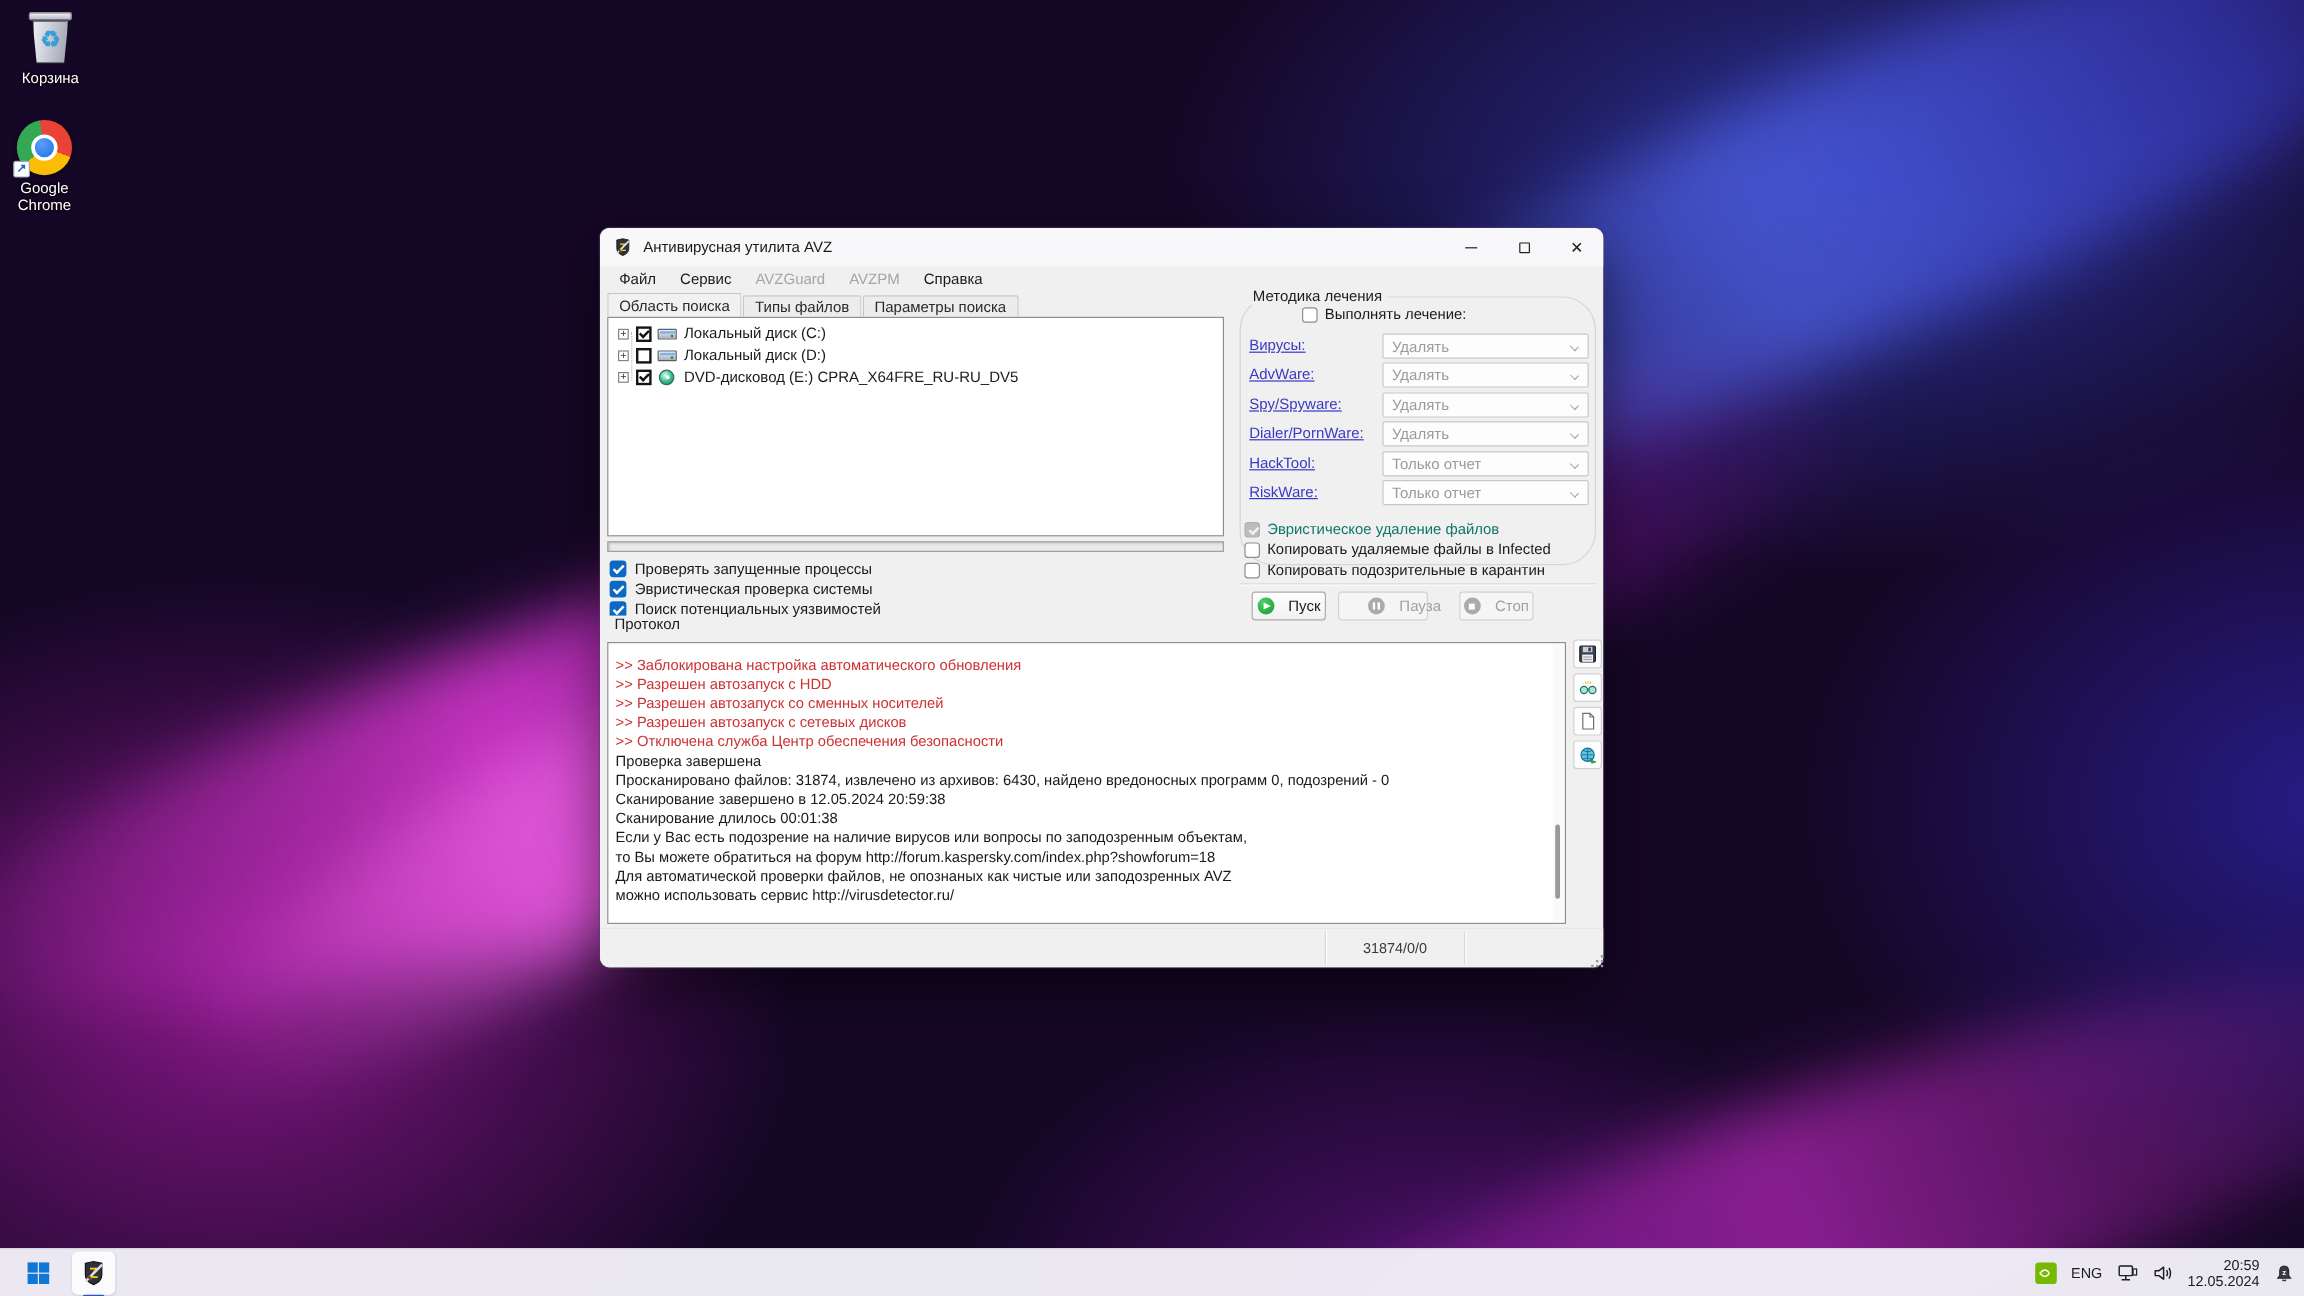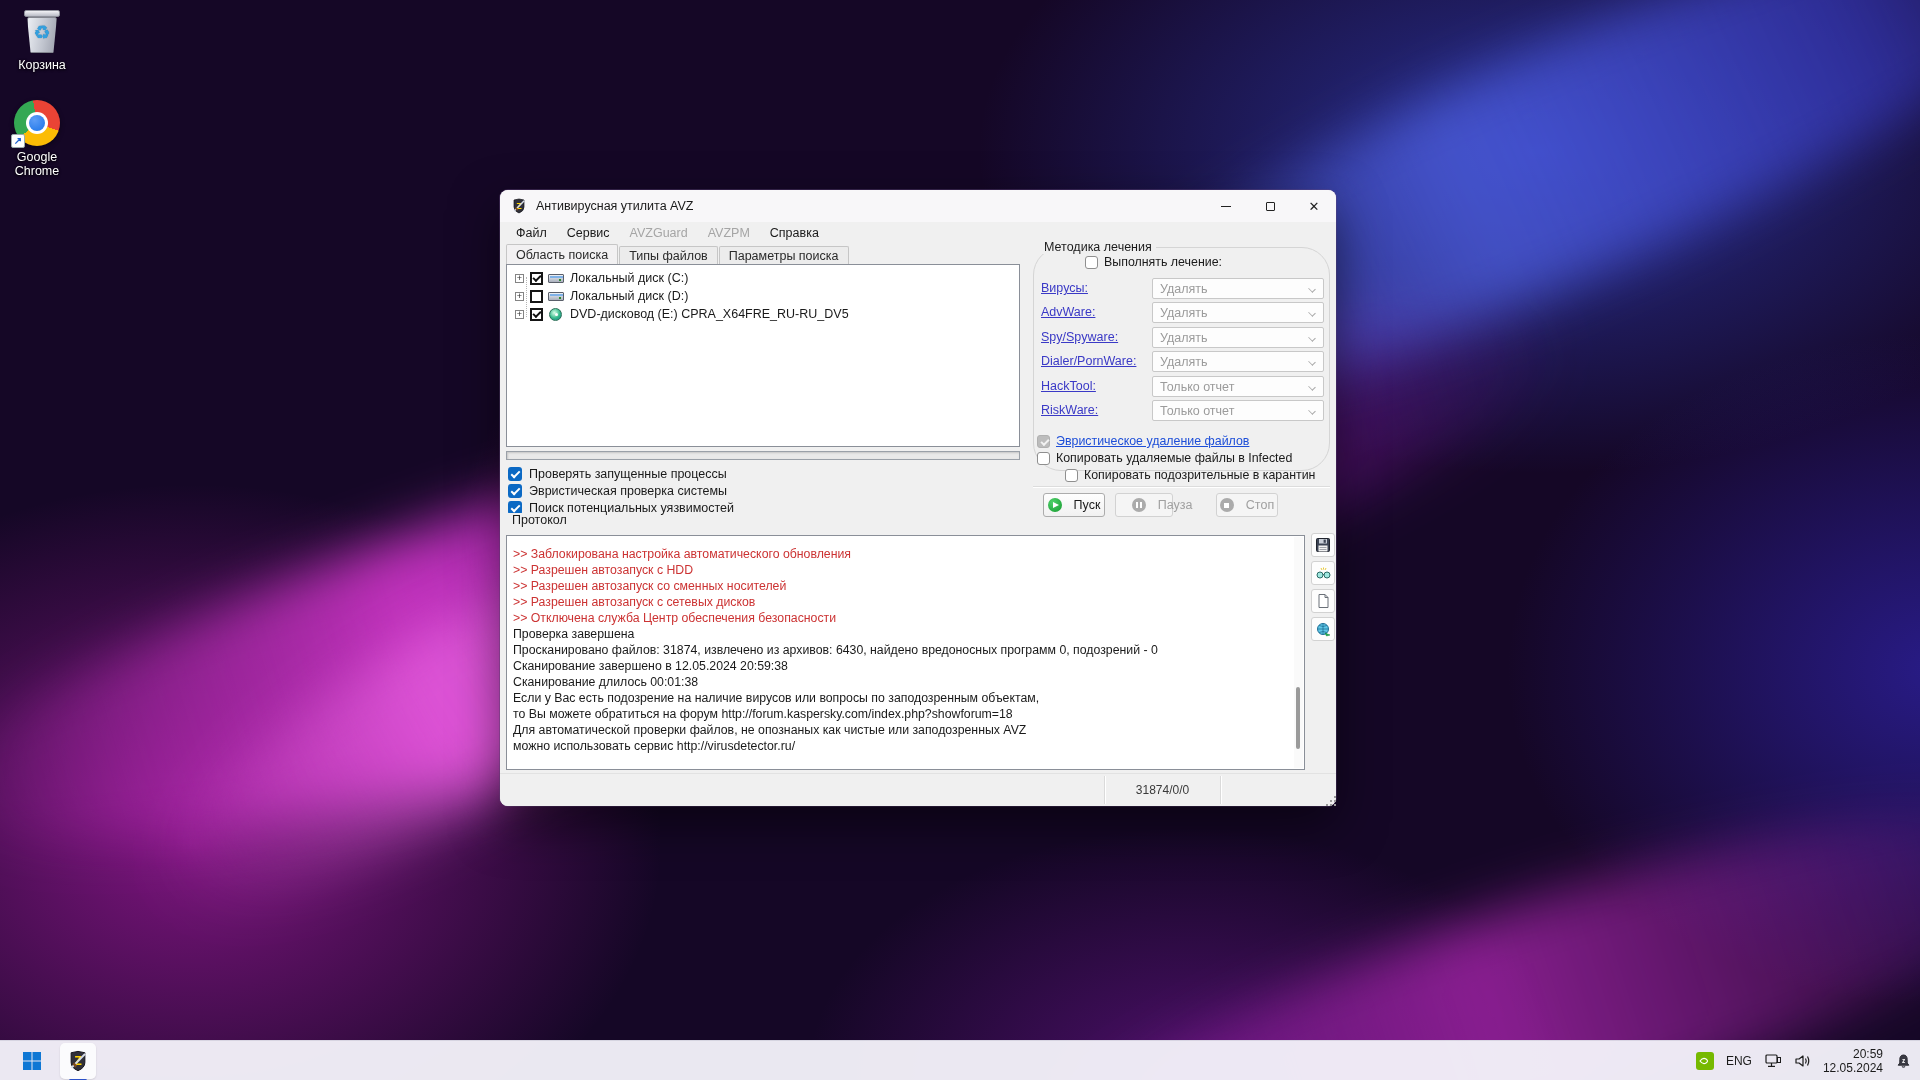--- a/index.html
+++ b/index.html
@@ -101,21 +101,21 @@
   .linklbl { position:absolute; color:#3a39c6; text-decoration:underline; font-size:12.5px; }
   .combo { position:absolute; width:172px; height:21px; background:#fdfdfd; border:1px solid #c8c8c8; border-radius:2px;
            display:flex; align-items:center; padding-left:7px; font-size:12.5px; color:#9b9b9b; }
   .combo .chev { position:absolute; right:8px; top:7px; width:6px; height:6px; border-right:1.5px solid #a8a8a8;
            border-bottom:1.5px solid #a8a8a8; transform:rotate(45deg) scaleY(.8); }
   .ropt { position:absolute; display:flex; align-items:center; height:16px; font-size:12.4px; }
   .cb-plain { width:13px; height:13px; background:#fff; border:1px solid #8f8f8f; border-radius:3px; margin-right:6px; }
   .cb-dis { width:13px; height:13px; background:#bcbcbc; border:1px solid #b0b0b0; border-radius:3px; margin-right:6px; position:relative; }
   .cb-dis::after { content:""; position:absolute; left:2.5px; top:3px; width:6px; height:3px;
         border-left:2px solid #f2f2f2; border-bottom:2px solid #f2f2f2; transform:rotate(-45deg); }
-  .ropt.dis { color:#1d4ed8;text-decoration:underline; }
+  .ropt.dis { color:#0f766e; }
   .sep { position:absolute; height:1px; background:#dcdcdc; box-shadow:0 1px 0 #fff; }
 
   .btn { position:absolute; height:24px; border:1px solid #acacac; border-radius:3px;
          background:linear-gradient(#fefefe,#f1f1f1); display:flex; align-items:center; justify-content:center;
          font-size:12.5px; color:#1a1a1a; gap:12px; }
   .btn.dis { border-color:#d2d2d2; color:#a0a0a0; background:#f5f5f5; }
   .cir { width:14px; height:14px; border-radius:50%; position:relative; flex:0 0 auto; }
   .cir.play { background:radial-gradient(circle at 35% 30%, #4fd06a, #149a2e); }
   .cir.play::after { content:""; position:absolute; left:5px; top:3.5px; border-left:6px solid #fff;
         border-top:3.5px solid transparent; border-bottom:3.5px solid transparent; }
@@ -314,32 +314,32 @@
     </div>
 
     <div class="ropt dis" style="left:537px; top:243px;">
       <div class="cb-dis"></div>
       <span>Эвристическое удаление файлов</span>
     </div>
     <div class="ropt" style="left:537px; top:260px;">
       <div class="cb-plain"></div>
       <span>Копировать удаляемые файлы в  Infected</span>
     </div>
-    <div class="ropt" style="left:537px; top:277px;margin-left:28px;">
+    <div class="ropt" style="left:537px; top:277px;">
       <div class="cb-plain"></div>
       <span>Копировать подозрительные в  карантин</span>
     </div>
 
     <div class="sep" style="left:533px; top:296px; width:297px;"></div>
 
     <div class="btn" style="left:543px; top:303px; width:62px;">
       <div class="cir play"></div>
       <span>Пуск</span>
     </div>
-    <div class="btn dis" style="left:615px; top:303px; width:58px;padding-left:36px;">
+    <div class="btn dis" style="left:615px; top:303px; width:75px;padding-left:36px;">
       <div class="cir gray pause"></div>
       <span>Пауза</span>
     </div>
     <div class="btn dis" style="left:716px; top:303px; width:62px;">
       <div class="cir gray stop"></div>
       <span>Стоп</span>
     </div>
 
     <div class="grp" style="left:6px; top:325px; width:799px; height:271px; border:none;">
       <span class="grp-label" style="top:-2px; left:2px;">Протокол</span>

